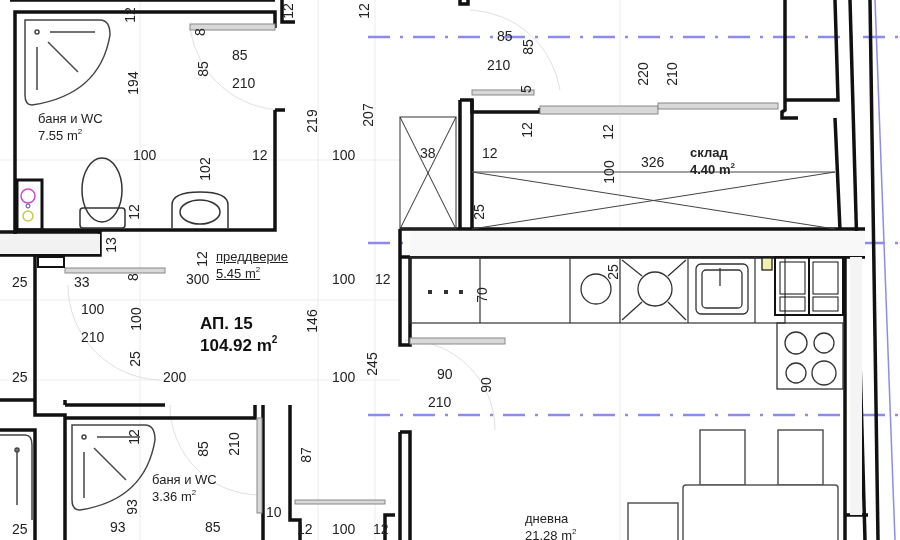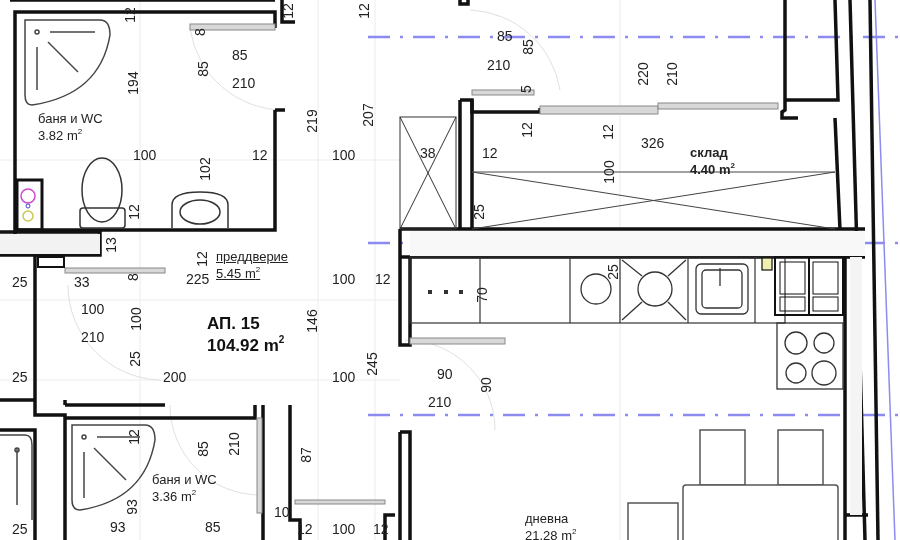--- a/index.html
+++ b/index.html
@@ -203,73 +203,73 @@
     <rect x="628" y="503" width="50" height="40"></rect>
   </g>
 
   <g fill="none" stroke="#111" stroke-width="2">
     <rect x="38" y="257" width="26" height="10"></rect>
   </g>
 </svg>
 
 <div class="room-name" style="left:38px;top:112px;">
   <div>баня и WC</div>
-  <div><span>3.82 m</span><sup>2</sup></div>
+  <div><span>7.55 m</span><sup>2</sup></div>
 </div>
 <div class="room-name" style="left:216px;top:250px;text-decoration:underline;">
   <div>преддверие</div>
   <div><span>5.45 m</span><sup>2</sup></div>
 </div>
 <div class="room-name" style="left:690px;top:146px;font-weight:bold;">
   <div>склад</div>
   <div><span>4.40 m</span><sup>2</sup></div>
 </div>
 <div class="room-name" style="left:152px;top:473px;">
   <div>баня и WC</div>
   <div><span>3.36 m</span><sup>2</sup></div>
 </div>
 <div class="room-name" style="left:525px;top:512px;">
   <div>дневна</div>
   <div><span>21.28 m</span><sup>2</sup></div>
 </div>
 
-<div class="apt" style="left:207px;top:314px;">
+<div class="apt" style="left:200px;top:314px;">
   <div>АП. 15</div>
   <div><span>104.92 m</span><sup>2</sup></div>
 </div>
 
 <div class="dim" style="left:232px;top:48px;">85</div>
 <div class="dim" style="left:232px;top:76px;">210</div>
 <div class="dim" style="left:133px;top:148px;">100</div>
 <div class="dim" style="left:252px;top:148px;">12</div>
 <div class="dim" style="left:332px;top:148px;">100</div>
 <div class="dim" style="left:497px;top:29px;">85</div>
 <div class="dim" style="left:487px;top:58px;">210</div>
 <div class="dim" style="left:420px;top:146px;">38</div>
 <div class="dim" style="left:482px;top:146px;">12</div>
-<div class="dim" style="left:641px;top:136px;">326</div>
-<div class="dim" style="left:186px;top:272px;">225</div>
+<div class="dim" style="left:641px;top:155px;">326</div>
+<div class="dim" style="left:186px;top:272px;">300</div>
 <div class="dim" style="left:12px;top:275px;">25</div>
 <div class="dim" style="left:74px;top:275px;">33</div>
 <div class="dim" style="left:81px;top:302px;">100</div>
 <div class="dim" style="left:81px;top:330px;">210</div>
 <div class="dim" style="left:332px;top:272px;">100</div>
 <div class="dim" style="left:375px;top:272px;">12</div>
 <div class="dim" style="left:12px;top:370px;">25</div>
 <div class="dim" style="left:163px;top:370px;text-align:right;">200</div>
 <div class="dim" style="left:332px;top:370px;">100</div>
 <div class="dim" style="left:437px;top:367px;">90</div>
 <div class="dim" style="left:428px;top:395px;">210</div>
 <div class="dim" style="left:110px;top:520px;">93</div>
 <div class="dim" style="left:205px;top:520px;">85</div>
 <div class="dim" style="left:12px;top:522px;">25</div>
 <div class="dim" style="left:332px;top:522px;">100</div>
 <div class="dim" style="left:297px;top:522px;">12</div>
 <div class="dim" style="left:373px;top:522px;">12</div>
-<div class="dim" style="left:274px;top:505px;">10</div>
+<div class="dim" style="left:266px;top:505px;">10</div>
 
 <div class="dim rot" style="left:122px;top:8px;">12</div>
 <div class="dim rot" style="left:280px;top:4px;">12</div>
 <div class="dim rot" style="left:356px;top:4px;">12</div>
 <div class="dim rot" style="left:196px;top:25px;">8</div>
 <div class="dim rot" style="left:195px;top:62px;">85</div>
 <div class="dim rot" style="left:121px;top:76px;">194</div>
 <div class="dim rot" style="left:193px;top:162px;">102</div>
 <div class="dim rot" style="left:126px;top:205px;">12</div>
 <div class="dim rot" style="left:300px;top:114px;">219</div>

